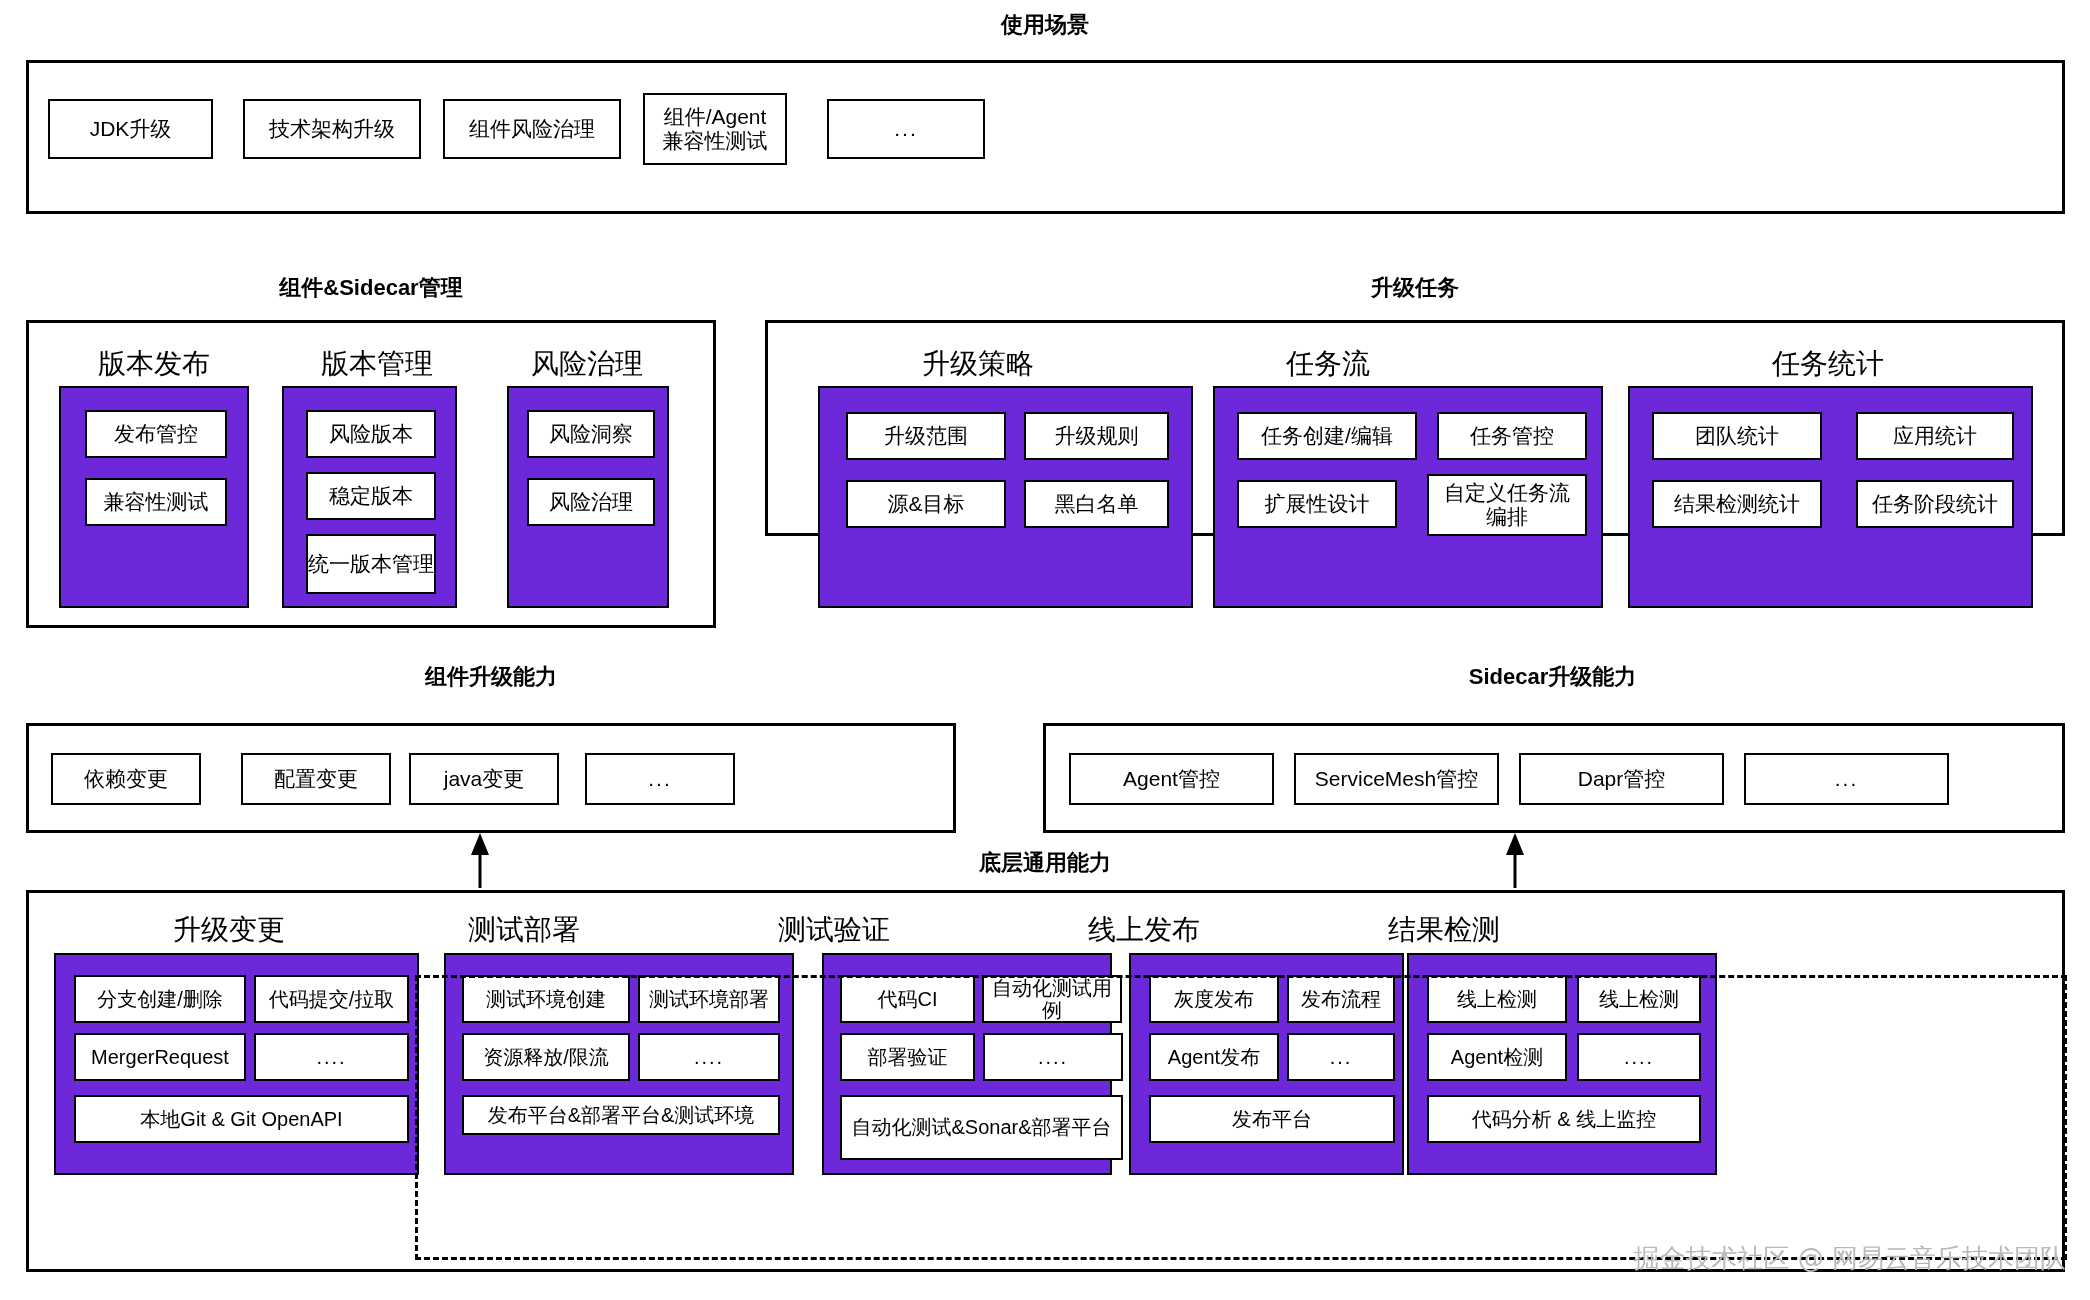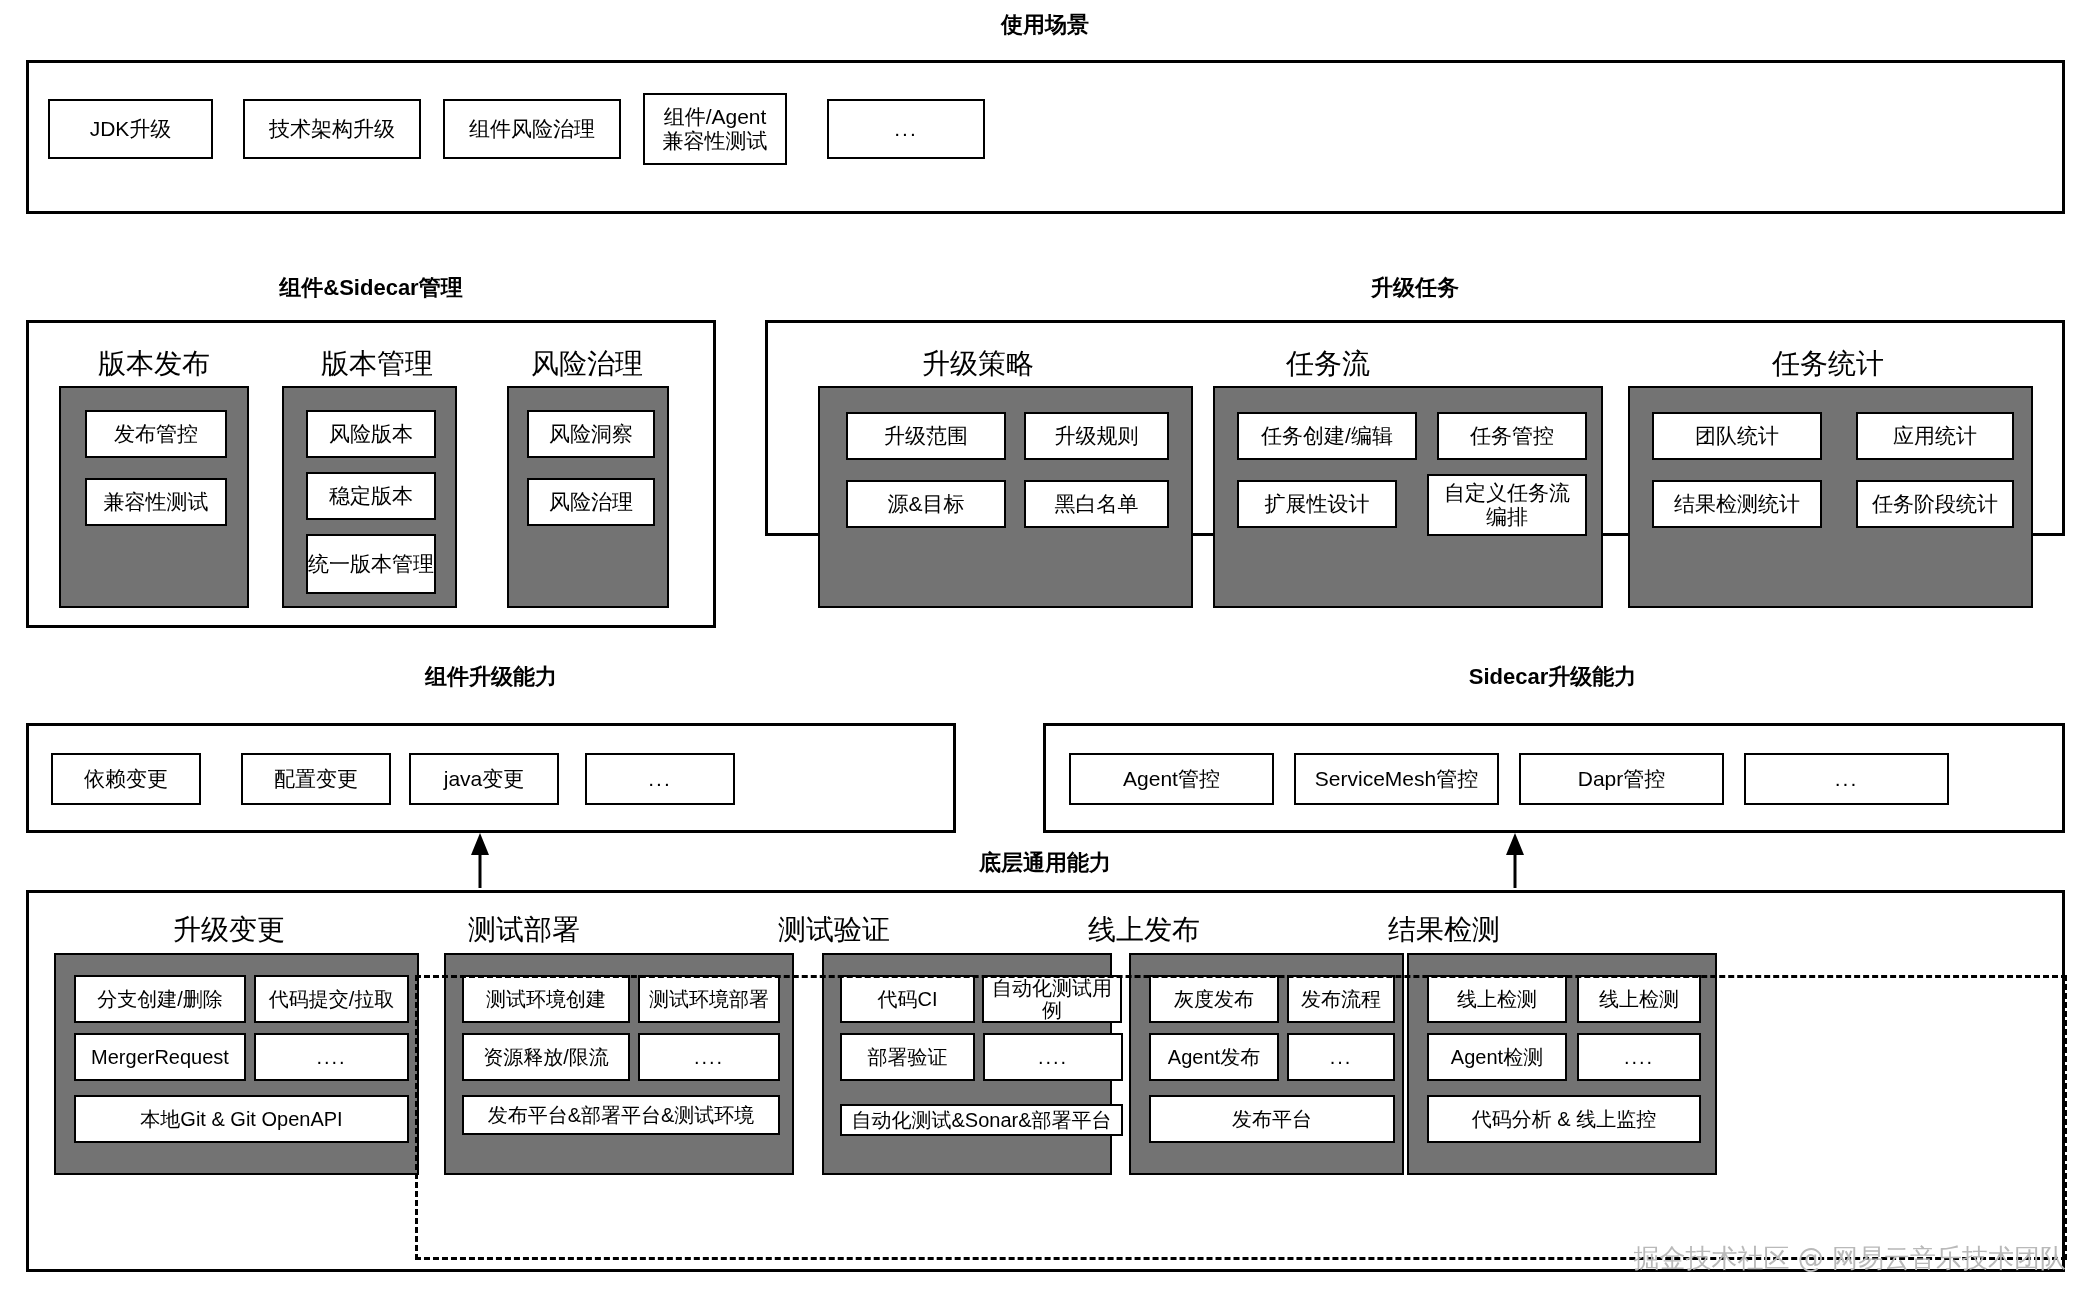--- a/index.html
+++ b/index.html
@@ -9,21 +9,21 @@
     font-family:"Liberation Sans","DejaVu Sans",sans-serif;
     color:#000000;
     position:relative;
     overflow:hidden;
   }
   .canvas{position:absolute;left:0;top:0;width:2090px;height:1300px;}
 
   
   .abs{position:absolute;box-sizing:border-box;}
   .outer{border:3px solid #000;background:#fff;}
-  .group{border:2.5px solid #000;background:#737373;}
+  .group{border:2.5px solid #000;background:#6d28d9;}
   .leaf{
     border:2.5px solid #000;background:#fff;
     display:flex;align-items:center;justify-content:center;
     text-align:center;line-height:1.12;
     font-size:21px;
   }
   .leaf.small{font-size:20px;}
   .sect-title{
     position:absolute;
     font-size:22px;font-weight:700;
@@ -169,21 +169,21 @@
       <div class="abs leaf small ell" style="left:192px;top:78px;width:142px;height:48px;">....</div>
       <div class="abs leaf small" style="left:16px;top:140px;width:318px;height:40px;">发布平台&amp;部署平台&amp;测试环境</div>
     </div>
 
     <div class="grp-title" style="left:670px;top:18px;width:270px;">测试验证</div>
     <div class="abs group" style="left:793px;top:60px;width:290px;height:222px;">
       <div class="abs leaf small" style="left:16px;top:20px;width:135px;height:48px;">代码CI</div>
       <div class="abs leaf small" style="left:159px;top:20px;width:140px;height:48px;transform:translateX(-1px);">自动化测试用例</div>
       <div class="abs leaf small" style="left:16px;top:78px;width:135px;height:48px;">部署验证</div>
       <div class="abs leaf small ell" style="left:159px;top:78px;width:140px;height:48px;">....</div>
-      <div class="abs leaf small" style="left:16px;top:140px;width:283px;height:32px;margin-top:9px;">自动化测试&amp;Sonar&amp;部署平台</div>
+      <div class="abs leaf small" style="left:16px;top:140px;width:283px;height:65px;">自动化测试&amp;Sonar&amp;部署平台</div>
     </div>
 
     <div class="grp-title" style="left:980px;top:18px;width:270px;">线上发布</div>
     <div class="abs group" style="left:1100px;top:60px;width:275px;height:222px;">
       <div class="abs leaf small" style="left:18px;top:20px;width:130px;height:48px;">灰度发布</div>
       <div class="abs leaf small" style="left:156px;top:20px;width:108px;height:48px;">发布流程</div>
       <div class="abs leaf small" style="left:18px;top:78px;width:130px;height:48px;">Agent发布</div>
       <div class="abs leaf small ell" style="left:156px;top:78px;width:108px;height:48px;">...</div>
       <div class="abs leaf small" style="left:18px;top:140px;width:246px;height:48px;">发布平台</div>
     </div>

